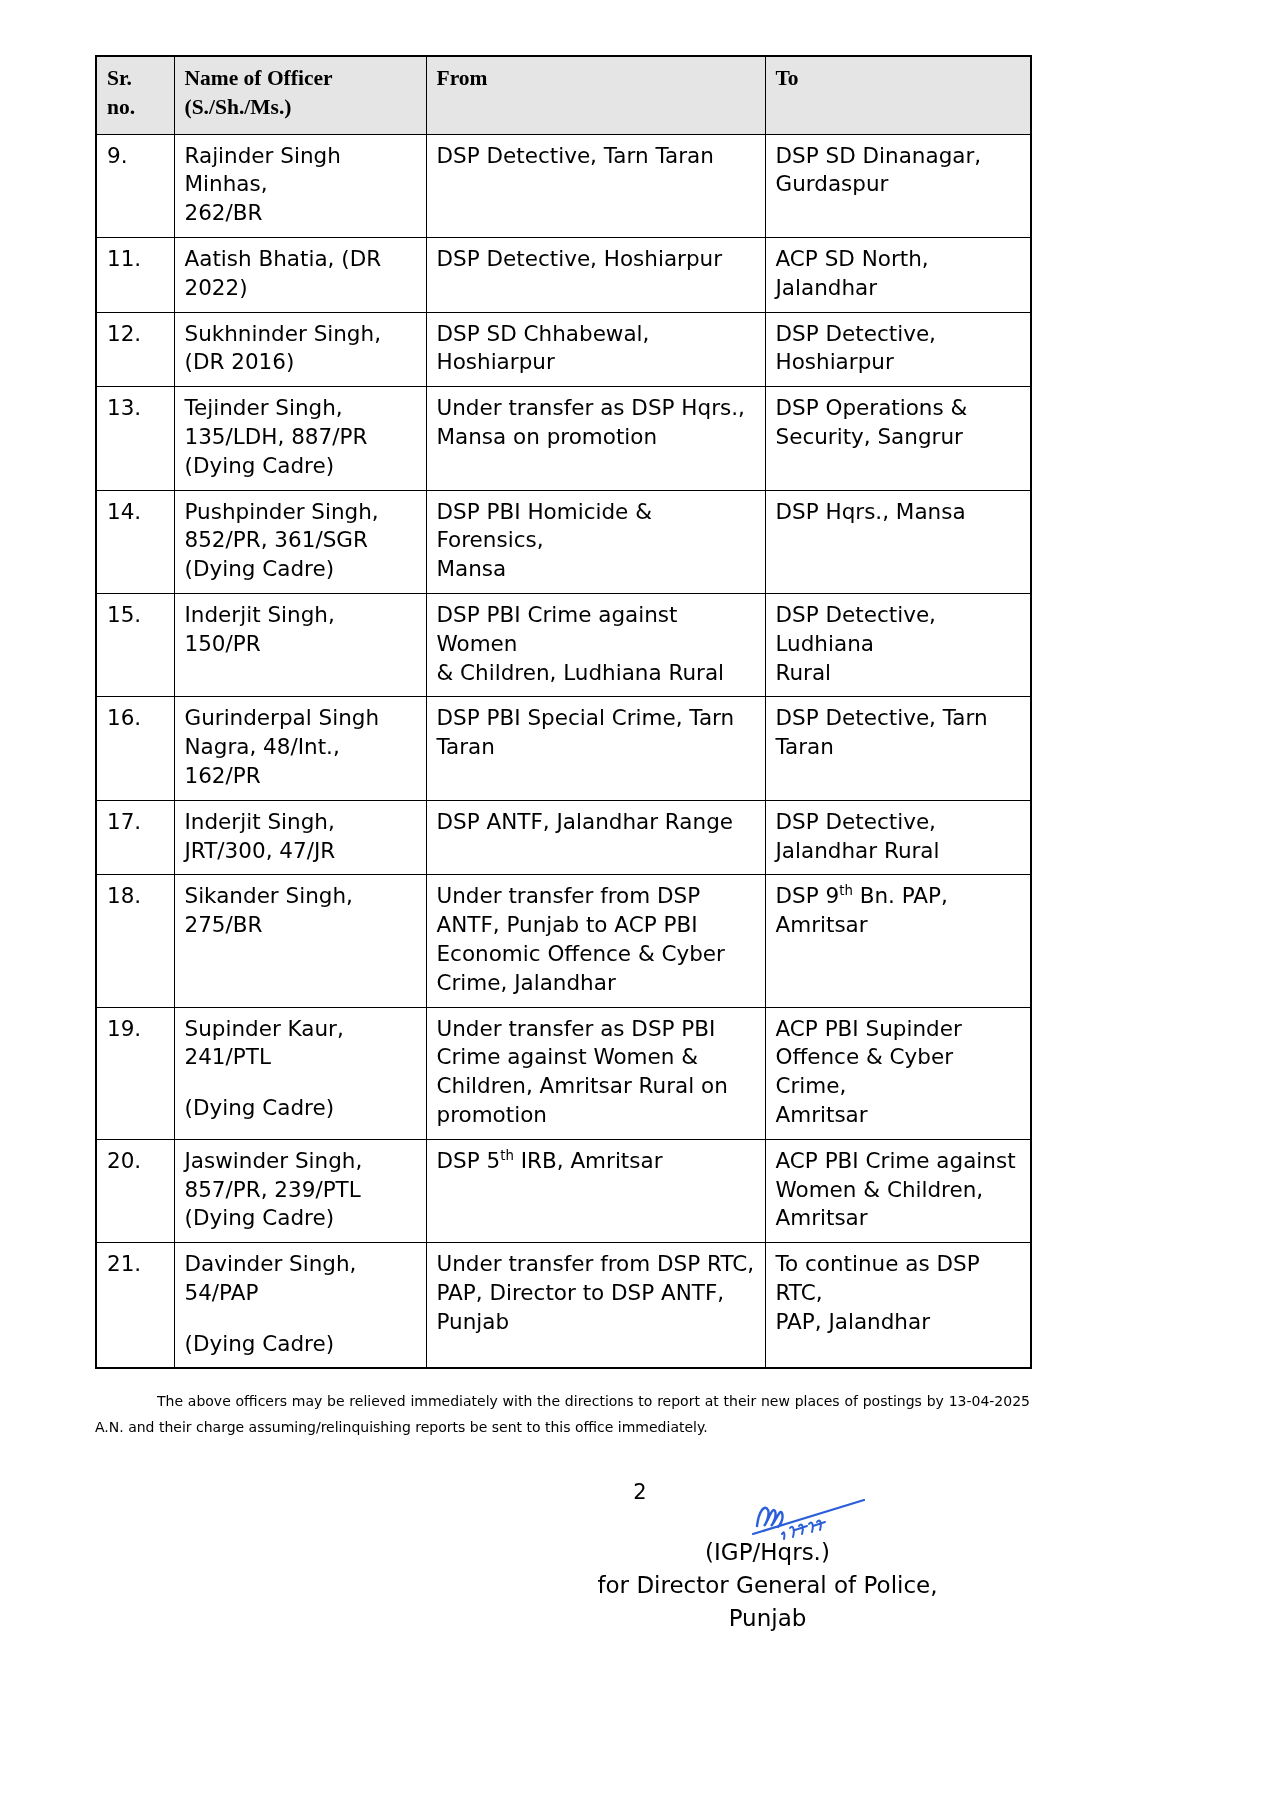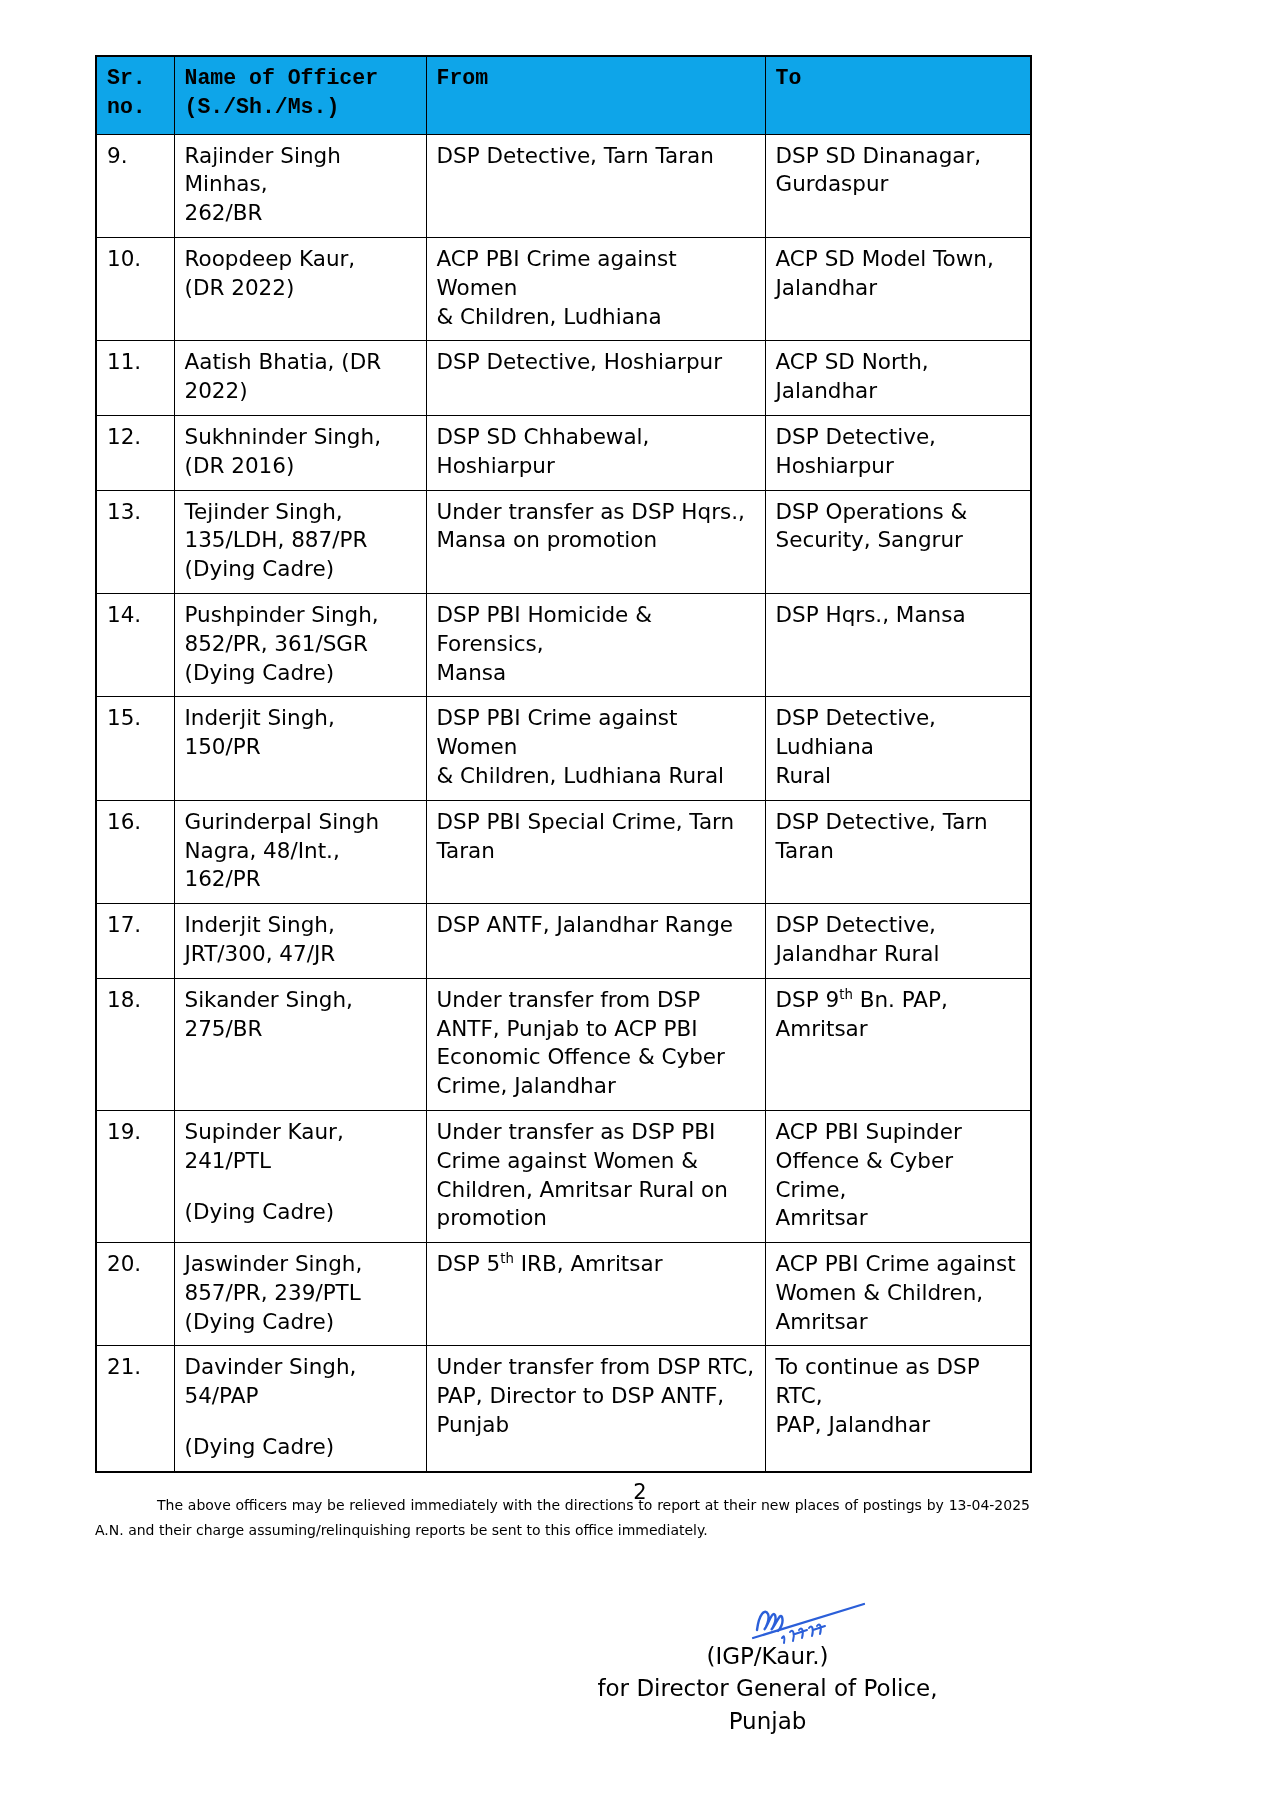--- a/index.html
+++ b/index.html
@@ -36,23 +36,23 @@
   table.transfer-table th,
   table.transfer-table td {
     border: 1px solid #000;
     vertical-align: top;
     padding: 7px 8px 9px 10px;
     font-size: 21.5px;
     line-height: 1.34;
     text-align: left;
   }
   table.transfer-table thead th {
-    background: #0ea5e9;
+    background: #e5e5e5;
     font-weight: bold;
-    font-family: Liberation Mono, monospace;
+    font-family: Liberation Serif, serif;
     padding-bottom: 12px;
   }
   .hdr-line2 { display: block; }
   td.sr-cell { padding-left: 11px; }
   .cell-line { display: block; }
   .cell-gap { display: block; height: 22px; }
   sup {
     font-size: 0.62em;
     vertical-align: super;
     line-height: 0;
@@ -133,35 +133,20 @@
           </td>
           <td>
             <span class="cell-line">DSP Detective, Tarn Taran</span>
           </td>
           <td>
             <span class="cell-line">DSP SD Dinanagar,</span>
             <span class="cell-line">Gurdaspur</span>
           </td>
         </tr>
         <tr>
-          <td class="sr-cell">10.</td>
-          <td>
-            <span class="cell-line">Roopdeep Kaur,</span>
-            <span class="cell-line">(DR 2022)</span>
-          </td>
-          <td>
-            <span class="cell-line">ACP PBI Crime against Women</span>
-            <span class="cell-line">&amp; Children, Ludhiana</span>
-          </td>
-          <td>
-            <span class="cell-line">ACP SD Model Town,</span>
-            <span class="cell-line">Jalandhar</span>
-          </td>
-        </tr>
-        <tr>
           <td class="sr-cell">11.</td>
           <td>
             <span class="cell-line">Aatish Bhatia, (DR</span>
             <span class="cell-line">2022)</span>
           </td>
           <td>
             <span class="cell-line">DSP Detective, Hoshiarpur</span>
           </td>
           <td>
             <span class="cell-line">ACP SD North, Jalandhar</span>
@@ -332,20 +317,20 @@
 
   <div class="closing"><span class="indent"></span><span>The above officers may be relieved immediately with the directions to report at their new places of postings by 13-04-2025 A.N. and their charge assuming/relinquishing reports be sent to this office immediately.</span></div>
 
   <div class="signature-block">
     <svg class="sig-mark" viewBox="0 0 120 54">
       <path d="M6 34 C8 18, 14 12, 17 18 C19 23, 15 32, 13 34 C17 30, 21 14, 24 19 C26 24, 22 32, 20 34 C25 29, 29 16, 31 21 C33 27, 29 33, 27 35" stroke="#2b5fd9" stroke-width="2.4" fill="none" stroke-linecap="round"></path>
       <path d="M2 42 L113 8" stroke="#2b5fd9" stroke-width="2.2" fill="none" stroke-linecap="round"></path>
       <path d="M31 42 C33 38, 34 42, 33 47 M39 36 C42 32, 44 38, 42 45 M48 34 C51 30, 53 35, 51 42 M44 38 L56 34 M58 32 C61 28, 63 33, 61 40 M66 30 C69 26, 71 31, 69 38 M62 34 L74 30" stroke="#2b5fd9" stroke-width="2" fill="none" stroke-linecap="round"></path>
     </svg>
     <div class="sig-lines">
-      <span class="sig-row">(IGP/Kaur.)</span>
+      <span class="sig-row">(IGP/Hqrs.)</span>
       <span class="sig-row">for Director General of Police,</span>
       <span class="sig-row">Punjab</span>
     </div>
   </div>
 
   <div class="page-number">2</div>
 </div>
 
 </body></html>

